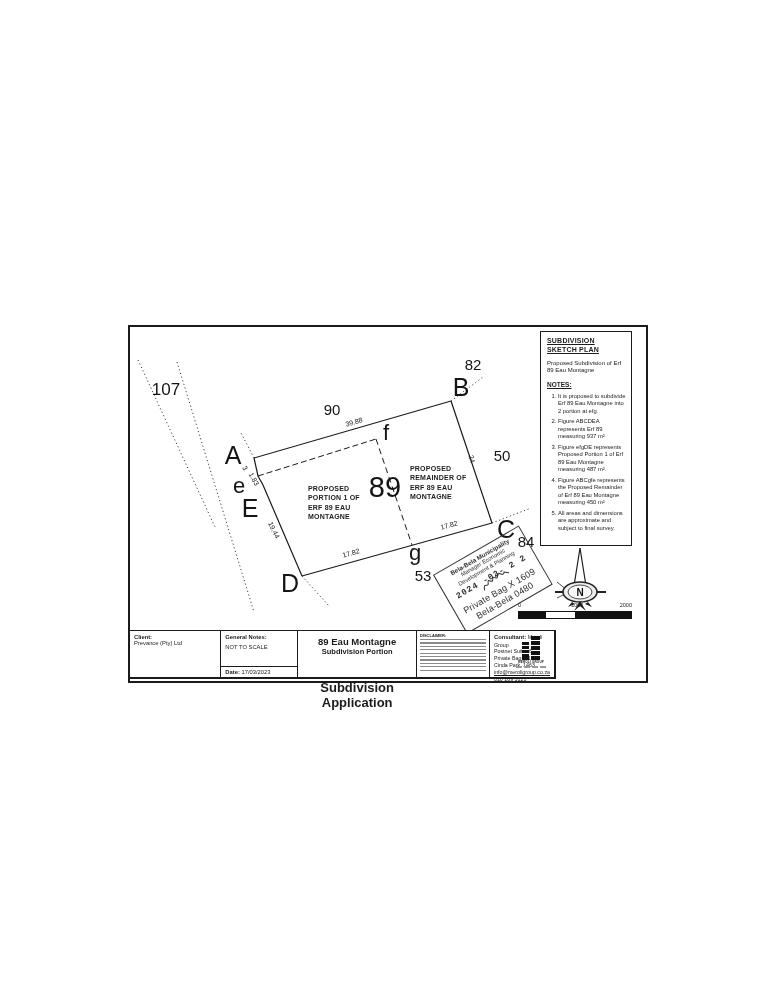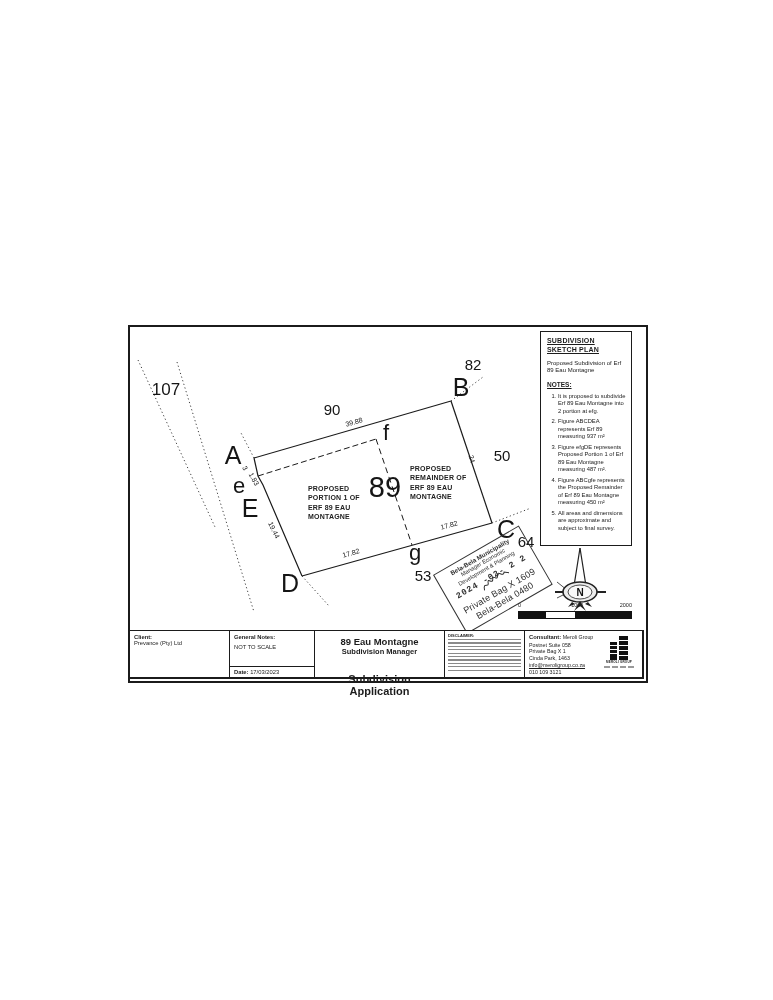--- a/index.html
+++ b/index.html
@@ -40,21 +40,21 @@
   .tb-col{height:100%;box-sizing:border-box;border-right:1.4px solid #1b1b1b;padding:3px 4px;font-size:5.8px;position:relative;}
   .tb-col:last-child{border-right:none;}
   .tb-label{font-weight:bold;font-size:5.8px;}
   #tb-client{width:100px;}
   #tb-notes{width:85px;padding:0;}
   #tb-notes .gn{padding:3px 4px;}
   #tb-notes .daterow{position:absolute;left:0;right:0;bottom:0;border-top:1px solid #1b1b1b;padding:2px 4px;}
   #tb-title{width:130px;text-align:center;display:flex;flex-direction:column;align-items:center;}
   #tb-title .t1{font-weight:bold;font-size:9.5px;margin-top:2px;}
   #tb-title .t2{font-weight:bold;font-size:7.5px;}
-  #tb-title .t3{font-weight:bold;font-size:11px;margin-top:17px;}
+  #tb-title .t3{font-weight:bold;font-size:13px;margin-top:24px;}
   #tb-disc{width:80px;padding:2px 3px;}
   #tb-disc .dh{font-size:4px;font-weight:bold;}
   #tb-disc .dlines{margin-top:1px;height:34px;background:repeating-linear-gradient(#8a8a8a 0px,#8a8a8a 1.2px,transparent 1.2px,transparent 3.4px);}
   #tb-cons{flex:1;line-height:1.3;font-size:5.3px;}
   #tb-cons .email{text-decoration:underline;}
   #logo{position:absolute;right:8px;top:5px;width:30px;text-align:center;}
   #logo .bars{display:flex;align-items:flex-end;justify-content:center;gap:2px;height:24px;}
   #logo .b1{width:7px;height:18px;background:#111;box-shadow:inset 0 -4px 0 #111;background-image:repeating-linear-gradient(#111 0 3px,#fff 3px 4px);}
   #logo .b2{width:9px;height:24px;background-image:repeating-linear-gradient(#111 0 4px,#fff 4px 5px);}
   #logo .ltext{font-size:3px;font-weight:bold;margin-top:1px;letter-spacing:.2px;}
@@ -93,21 +93,21 @@
     <div class="lbl corner" style="left:120px;top:181px;">E</div>
     <div class="lbl small-corner" style="left:109px;top:159px;">e</div>
     <div class="lbl small-corner" style="left:256px;top:106px;">f</div>
     <div class="lbl small-corner" style="left:285px;top:226px;">g</div>
 
     <div class="lbl erf-107" style="left:36px;top:63px;">107</div>
     <div class="lbl erf-main" style="left:255px;top:160px;">89</div>
     <div class="lbl erf" style="left:202px;top:82px;">90</div>
     <div class="lbl erf" style="left:343px;top:37px;">82</div>
     <div class="lbl erf" style="left:372px;top:128px;">50</div>
-    <div class="lbl erf" style="left:396px;top:214px;">64</div>
+    <div class="lbl erf" style="left:396px;top:214px;">84</div>
     <div class="lbl erf" style="left:293px;top:248px;">53</div>
 
     <div class="lbl dim" style="left:224px;top:95px;transform:translate(-50%,-50%) rotate(-16deg);">39.88</div>
     <div class="lbl dim" style="left:342px;top:132px;transform:translate(-50%,-50%) rotate(72deg);">24</div>
     <div class="lbl dim" style="left:319px;top:198px;transform:translate(-50%,-50%) rotate(-15deg);">17.82</div>
     <div class="lbl dim" style="left:221px;top:226px;transform:translate(-50%,-50%) rotate(-16deg);">17.82</div>
     <div class="lbl dim" style="left:144px;top:203px;transform:translate(-50%,-50%) rotate(64deg);">19.44</div>
     <div class="lbl dim" style="left:115px;top:141px;transform:translate(-50%,-50%) rotate(62deg);">3</div>
     <div class="lbl dim" style="left:124px;top:152px;transform:translate(-50%,-50%) rotate(62deg);">1.83</div>
 
@@ -161,38 +161,38 @@
     <div class="s2">Manager Economic</div>
     <div class="s2">Development &amp; Planning</div>
     <div class="sdate">2024 -02- 2 2</div>
     <svg width="34" height="16" viewBox="0 0 34 16">
       <path d="M2,12 C5,3 7,13 9,7 C11,2 12,12 15,6 C17,2 18,12 21,5 C23,1 25,11 28,6 L32,9" stroke="#2b2b2b" stroke-width="1" fill="none"></path>
     </svg>
     <div class="sbig" style="margin-top:6px;">Private Bag X 1609</div>
     <div class="sbig">Bela-Bela 0480</div>
   </div>
 
-  <div id="titleblock" style="position:absolute;left:128px;top:630px;width:516px;height:49px;border:2px solid #1b1b1b;border-top:1.8px solid #1b1b1b;">
+  <div id="titleblock" style="position:absolute;left:128px;top:630px;width:428px;height:49px;border:2px solid #1b1b1b;border-top:1.8px solid #1b1b1b;">
     <div class="tb-col" id="tb-client">
       <div class="tb-label">Client:</div>
       <div>Prevance (Pty) Ltd</div>
     </div>
     <div class="tb-col" id="tb-notes">
       <div class="gn">
         <div class="tb-label">General Notes:</div>
         <div style="margin-top:4px;">NOT TO SCALE</div>
       </div>
       <div class="daterow">
         <span class="tb-label">Date:</span>
         <span>17/03/2023</span>
       </div>
     </div>
     <div class="tb-col" id="tb-title">
       <div class="t1">89 Eau Montagne</div>
-      <div class="t2">Subdivision Manager</div>
+      <div class="t2">Subdivision Portion</div>
       <div class="t3">Subdivision Application</div>
     </div>
     <div class="tb-col" id="tb-disc">
       <div class="dh">DISCLAIMER:</div>
       <div class="dlines"></div>
     </div>
     <div class="tb-col" id="tb-cons">
       <div>
         <span class="tb-label">Consultant:</span>
         <span>Meroli Group</span>

